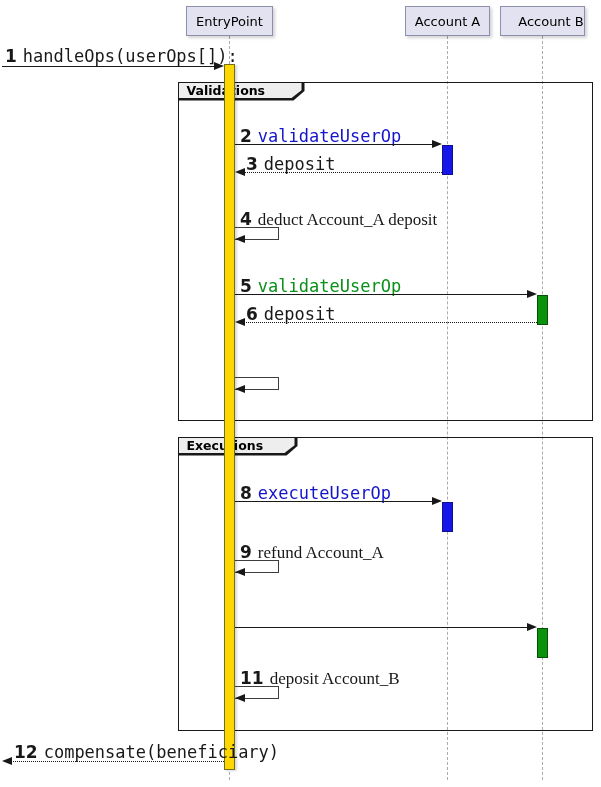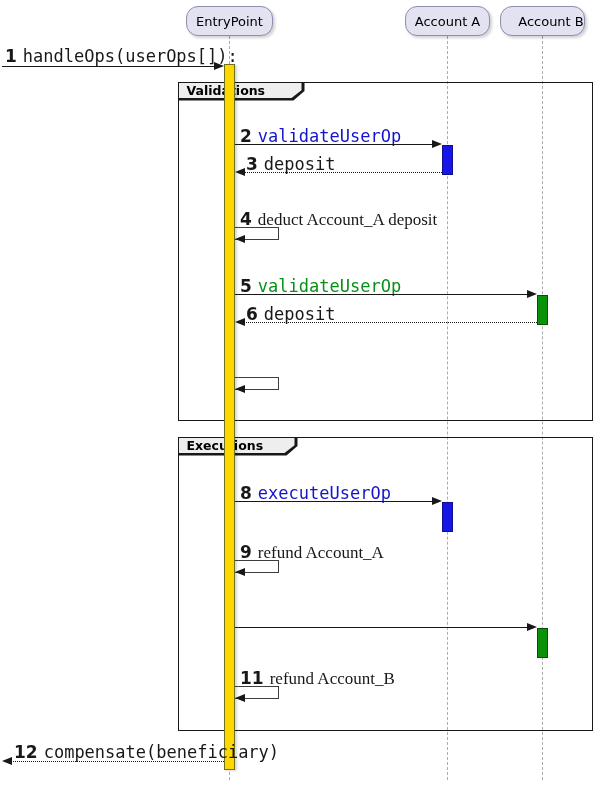--- a/index.html
+++ b/index.html
@@ -5,21 +5,21 @@
   html,body{margin:0;padding:0;background:#ffffff;}
   .stage{
     position:relative;width:601px;height:787px;background:#ffffff;
     font-family:"DejaVu Sans",sans-serif;overflow:hidden;
   }
   
   .lifeline{position:absolute;width:0;border-left:1px dashed #ABABAB;}
   
   .participant{
     position:absolute;height:30px;background:#E2E2F0;border:1.5px solid #8E8EAE;
-    border-radius:12px;display:flex;align-items:center;justify-content:center;
+    border-radius:0;display:flex;align-items:center;justify-content:center;
     font-size:13px;color:#000;box-shadow:2px 2px 3px rgba(0,0,0,0.18);box-sizing:border-box;
   }
   
   .activation{position:absolute;box-sizing:border-box;}
   .act-entry{background:#FFD700;border:1px solid #6F6F1D;box-shadow:2px 1px 2px rgba(0,0,0,0.15);}
   .act-a{background:#1616E8;border:1px solid #10108A;}
   .act-b{background:#0A930A;border:1px solid #064F06;}
   
   .frame{position:absolute;border:1.5px solid #181818;box-sizing:border-box;}
   .tab{position:absolute;left:-1.5px;top:-1.5px;height:19px;}
@@ -132,21 +132,21 @@
   <div class="msg-label" style="left:240px;top:544px;">
     <span class="num">9</span><span class="sans">refund Account_A</span>
   </div>
   <div class="selfloop" style="left:235px;top:560px;"></div>
   <div class="arr-l" style="left:235px;top:568px;"></div>
 
   <div class="hline" style="left:235px;top:627px;width:292px;"></div>
   <div class="arr-r" style="left:527px;top:622.5px;"></div>
 
   <div class="msg-label" style="left:240px;top:670px;">
-    <span class="num">11</span><span class="sans">refund Account_B</span>
+    <span class="num">11</span><span class="sans">deposit Account_B</span>
   </div>
   <div class="selfloop" style="left:235px;top:686px;"></div>
   <div class="arr-l" style="left:235px;top:694px;"></div>
 
   <div class="msg-label" style="left:14px;top:744px;">
     <span class="num">12</span><span class="mono">compensate(beneficiary)</span>
   </div>
   <div class="hline dotted" style="left:11px;top:761px;width:213px;"></div>
   <div class="arr-l" style="left:2px;top:756.5px;"></div>
 

